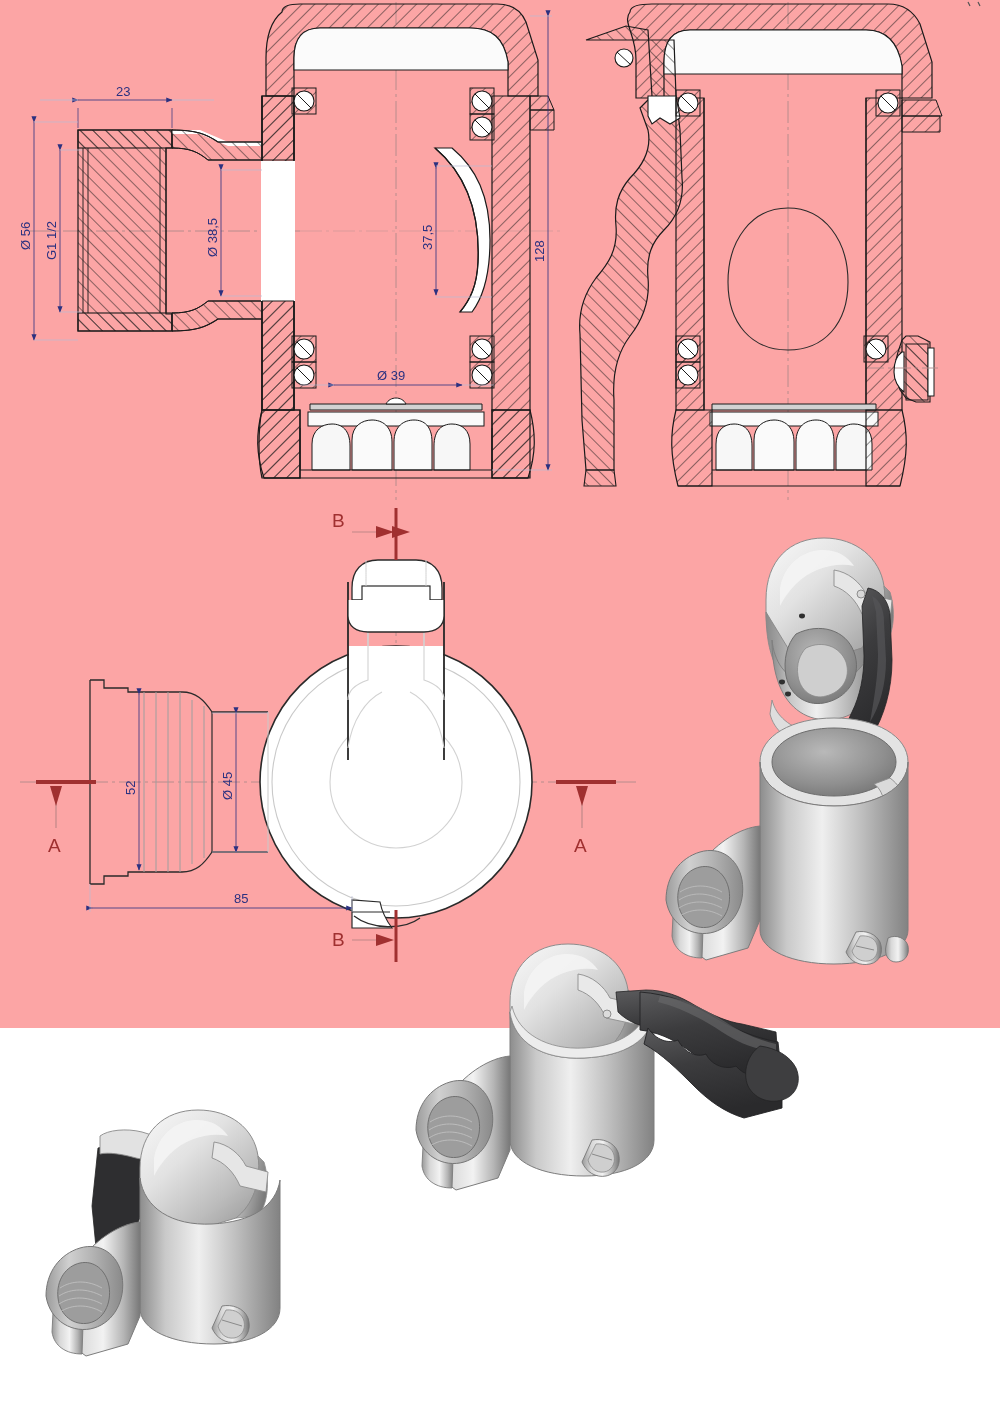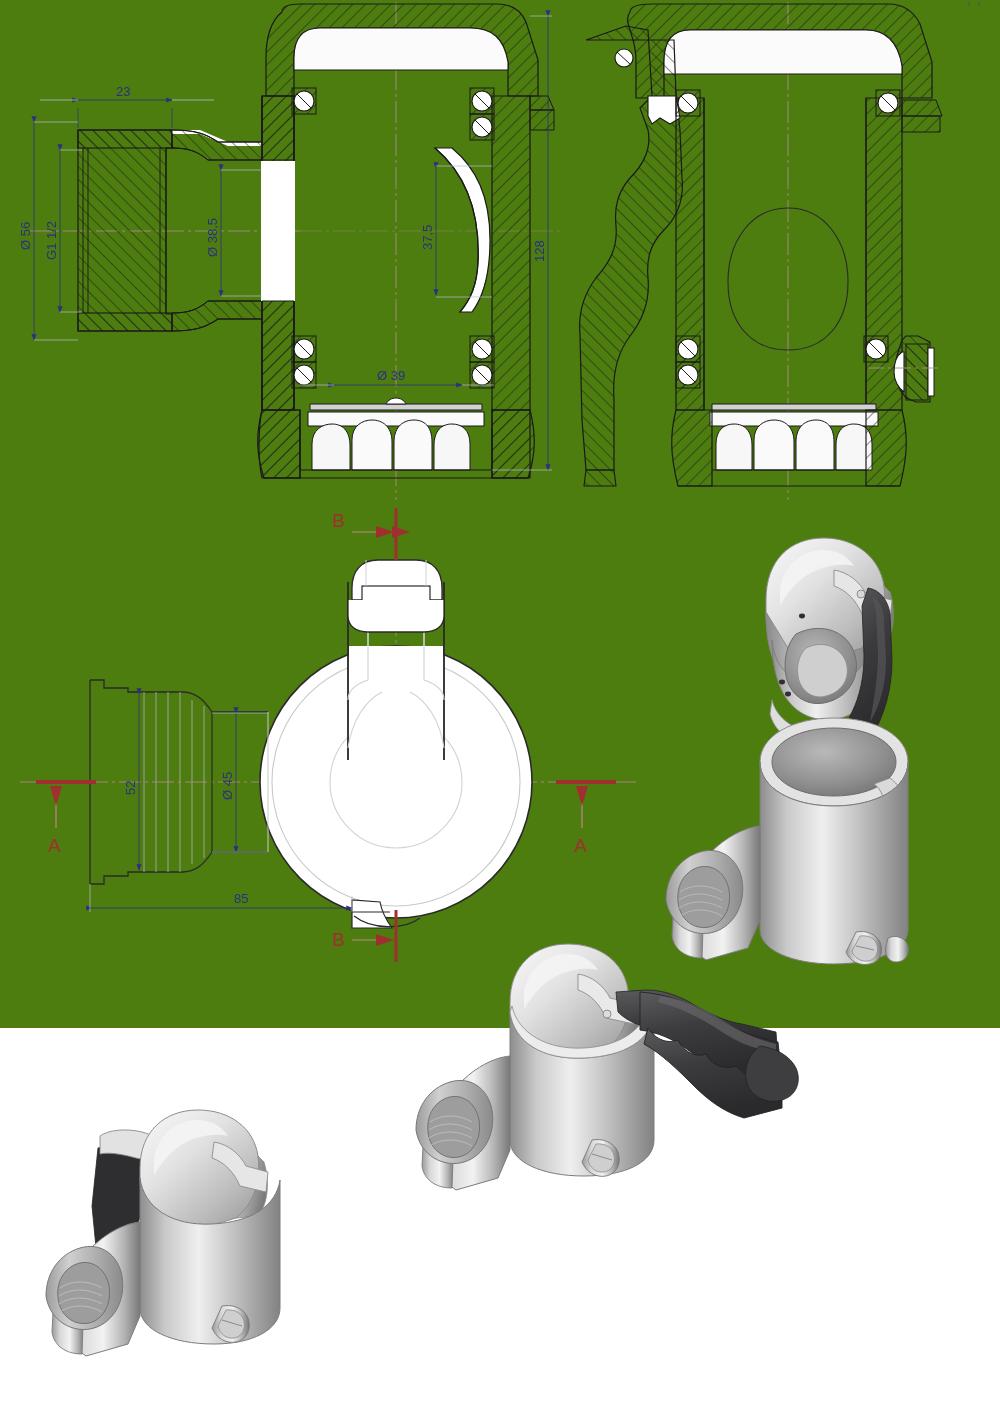--- a/index.html
+++ b/index.html
@@ -1,18 +1,18 @@
 <!DOCTYPE html>
 <html><head>
 <meta charset="utf-8">
 <style>
   html,body{margin:0;padding:0;background:#ffffff;}
   body{width:1000px;height:1428px;position:relative;overflow:hidden;
        font-family:"Liberation Sans",sans-serif;}
-  #stage{position:absolute;left:0;top:0;width:1000px;height:1028px;background:#4d7c0f;}
+  #stage{position:absolute;left:0;top:0;width:1000px;height:1028px;background:#fca5a5;}
   svg.layer{position:absolute;left:0;top:0;width:1000px;height:1428px;}
   .dimtext{font-family:"Liberation Sans",sans-serif;font-size:13px;fill:#2b3180;}
   .sectext{font-family:"Liberation Sans",sans-serif;font-size:19px;fill:#a03030;}
 </style>
 </head>
 <body>
 
 <div id="stage">
 
 <svg class="layer" viewBox="0 0 1000 1428" xmlns="http://www.w3.org/2000/svg">

